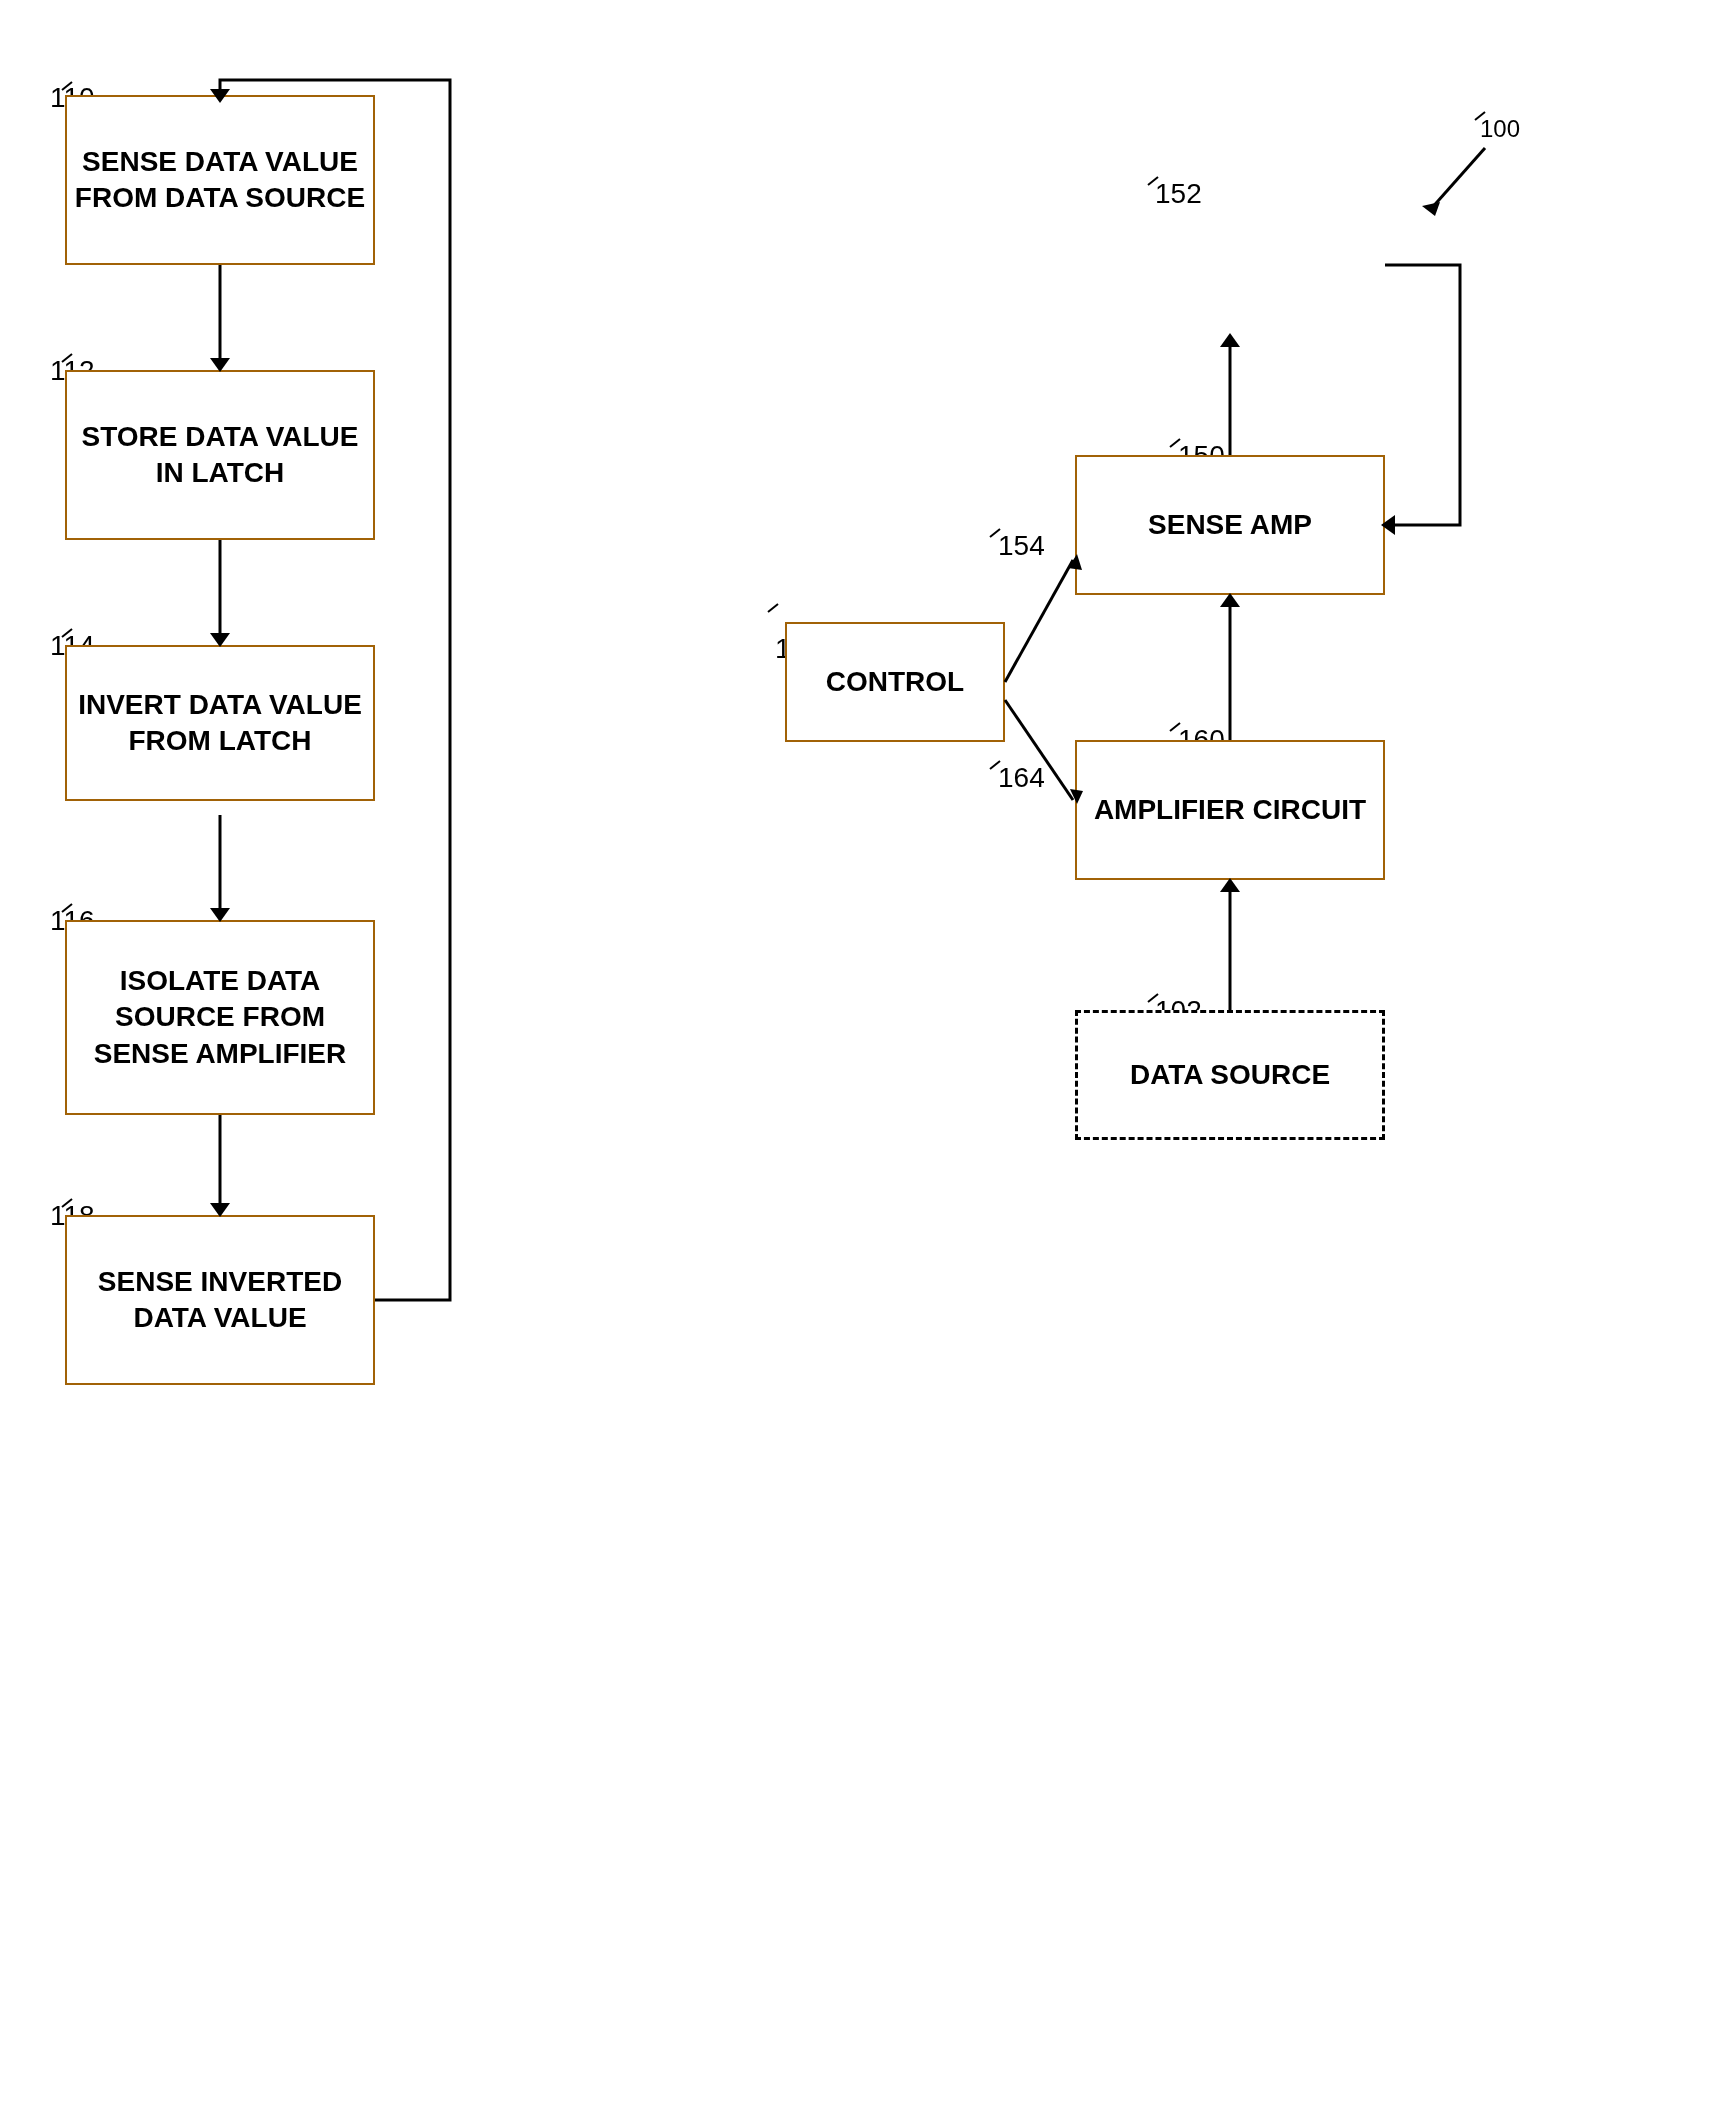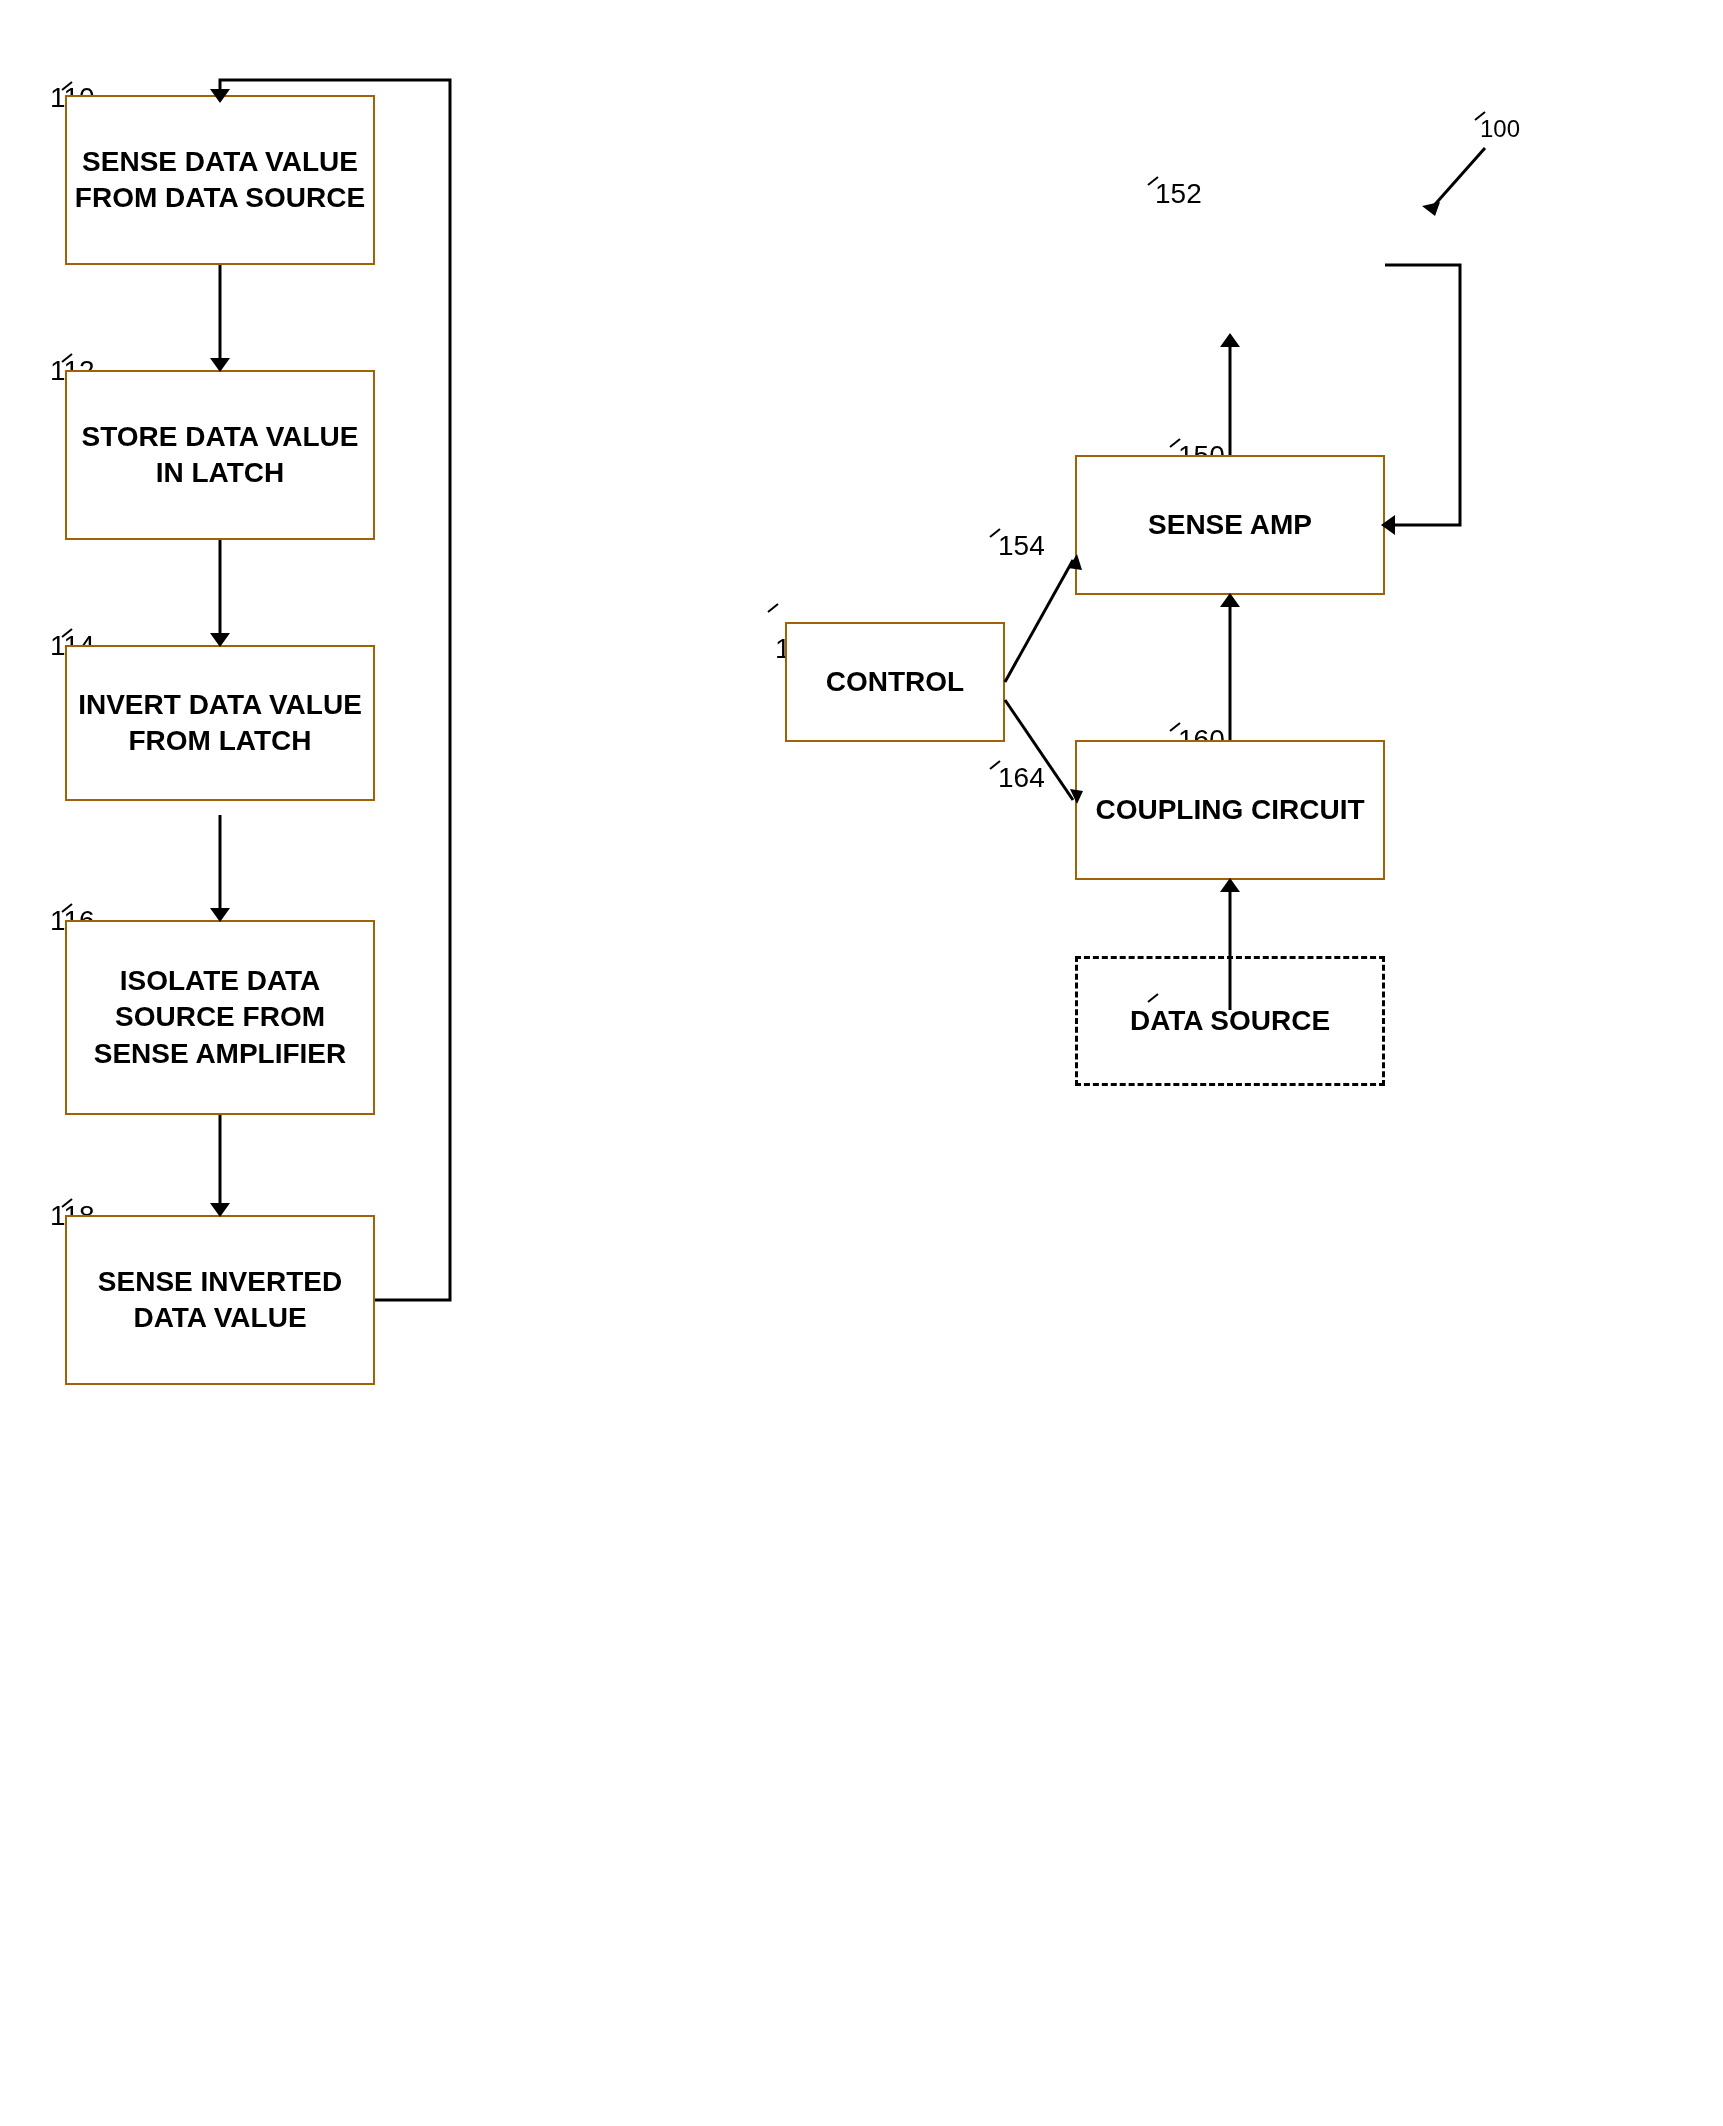--- a/index.html
+++ b/index.html
@@ -119,27 +119,27 @@
 
   <div class="label-text" style="left:775px; top:605px;margin-top:28px;">162</div>
 
   <div class="flow-box" style="left:785px; top:622px; width:220px; height:120px;">
     <span>CONTROL</span>
   </div>
 
   <div class="label-text" style="left:1178px; top:724px;">160</div>
 
   <div class="flow-box" style="left:1075px; top:740px; width:310px; height:140px;">
-    <span>COUPLING
+    <span>AMPLIFIER
 CIRCUIT</span>
   </div>
 
   <div class="label-text" style="left:1155px; top:995px;">102</div>
 
-  <div class="flow-box-dashed" style="left:1075px; top:956px; width:310px; height:130px;">
+  <div class="flow-box-dashed" style="left:1075px; top:1010px; width:310px; height:130px;">
     <span>DATA SOURCE</span>
   </div>
 
   <div class="label-text" style="left:998px; top:530px;">154</div>
 
   <div class="label-text" style="left:998px; top:762px;">164</div>
 
   <svg class="diagram-svg">
 
     <line x1="220" y1="265" x2="220" y2="368" stroke="#000" stroke-width="3"></line>

